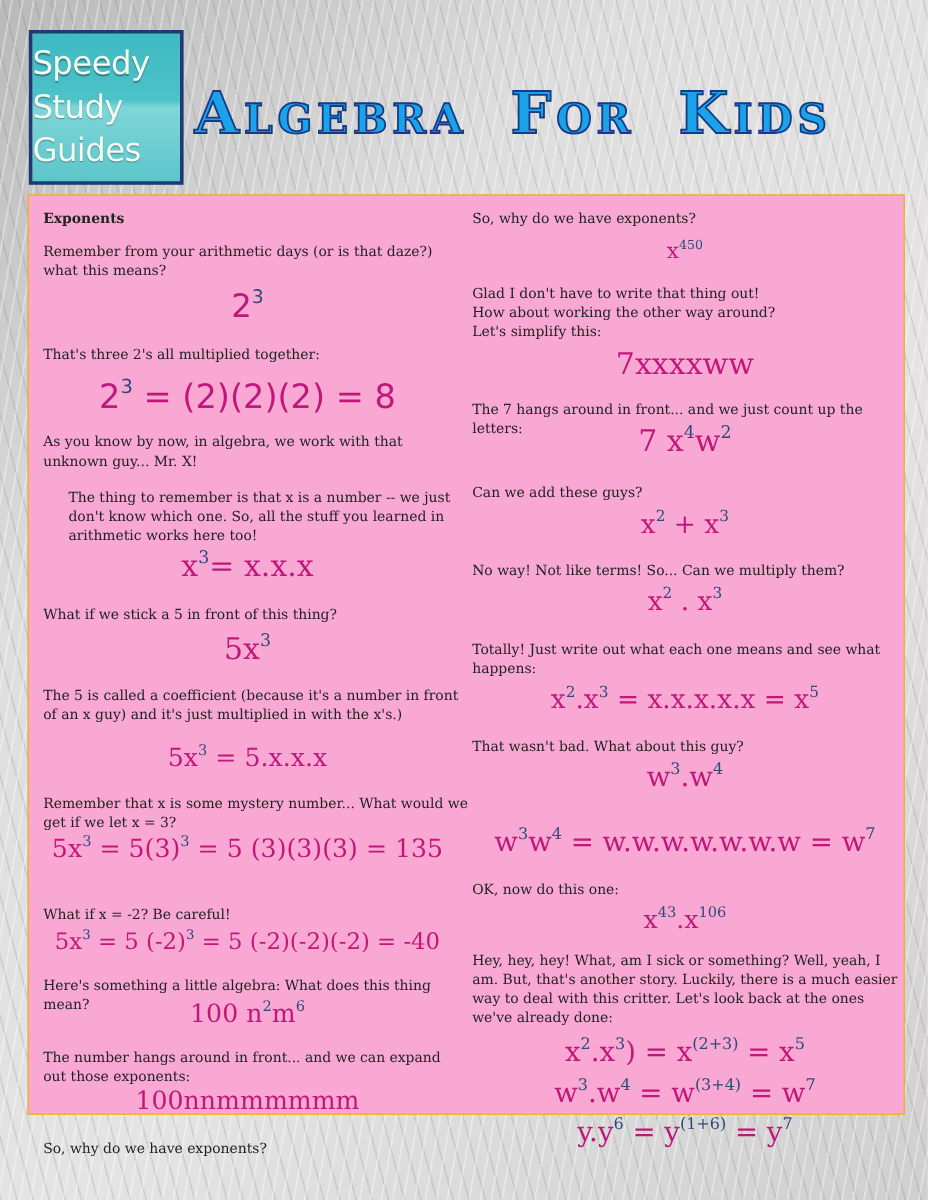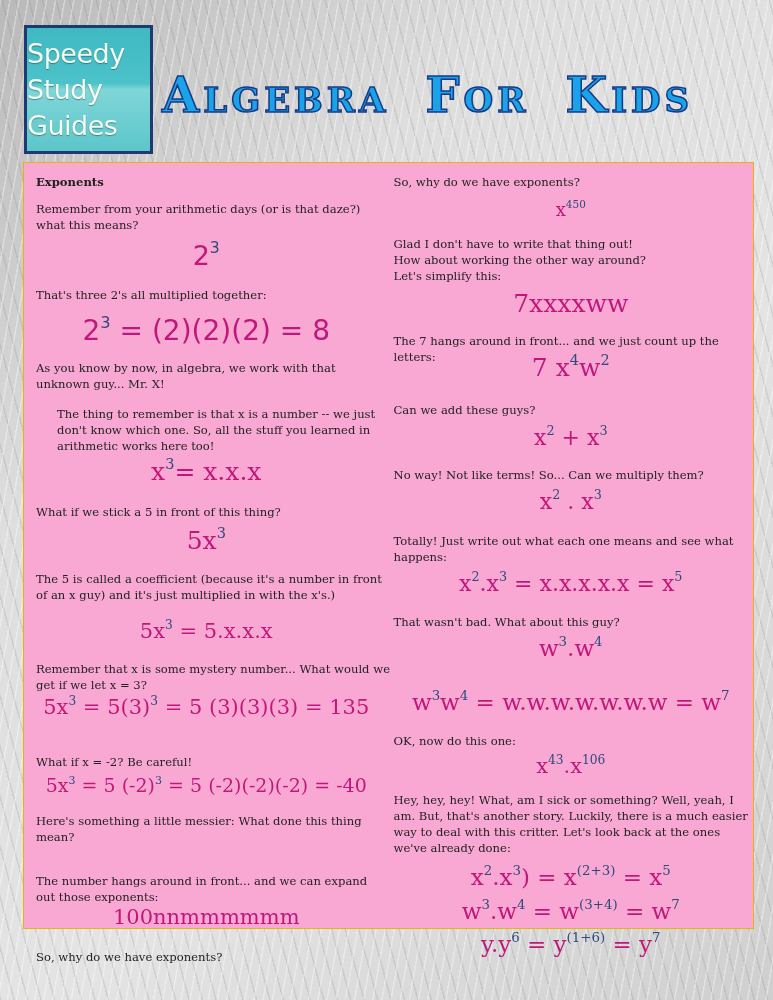--- a/index.html
+++ b/index.html
@@ -82,21 +82,22 @@
     <div class="p" style="left:0; top:243px; width:350px;margin-left:33px;">The thing to remember is that x is a number -- we just don't know which one. So, all the stuff you learned in arithmetic works here too!</div>
     <div class="m serif" style="top:294px; font-size:25px;"><span>x</span><sup>3</sup><span>= x.x.x</span></div>
     <div class="p" style="left:12px; top:341px; width:350px;">What if we stick a 5 in front of this thing?</div>
     <div class="m serif" style="top:363px; font-size:25px;"><span>5x</span><sup>3</sup></div>
     <div class="p" style="left:12px; top:408px; width:350px;">The 5 is called a coefficient (because it's a number in front of an x guy) and it's just multiplied in with the x's.)</div>
     <div class="m serif" style="top:456px; font-size:21px;"><span>5x</span><sup>3</sup><span> = 5.x.x.x</span></div>
     <div class="p" style="left:12px; top:498px; width:355px;">Remember that x is some mystery number... What would we get if we let x = 3?</div>
     <div class="m serif" style="top:532px; font-size:21px;"><span>5x</span><sup>3</sup><span> = 5(3)</span><sup>3</sup><span> = 5 (3)(3)(3) = 135</span></div>
     <div class="p" style="left:12px; top:591px; width:350px;">What if x = -2?  Be careful!</div>
     <div class="m serif" style="top:611px; font-size:19px;"><span>5x</span><sup>3</sup><span> = 5 (-2)</span><sup>3</sup><span> = 5 (-2)(-2)(-2) = -40</span></div>
-    <div class="p" style="left:12px; top:650px; width:355px;">Here's something a little messier: What done this thing mean?</div>
+    <div class="p" style="left:12px; top:650px; width:355px;">Here's something a little algebra: What does this thing mean?</div>
+    <div class="m serif" style="top:670px; font-size:21px;"><span>100 n</span><sup>2</sup><span>m</span><sup>6</sup></div>
     <div class="p" style="left:12px; top:710px; width:350px;">The number hangs around in front... and we can expand out those exponents:</div>
     <div class="m serif" style="top:742px; font-size:21px;">100nnmmmmmm</div>
     <div class="p" style="left:12px; top:786px; width:350px;">So, why do we have exponents?</div>
   </div>
 
   <div class="col">
     <div class="p" style="left:5px; top:11px; width:355px;">So, why do we have exponents?</div>
     <div class="m serif" style="top:36px; font-size:18px;"><span>x</span><sup>450</sup></div>
     <div class="p" style="left:5px; top:73px; width:355px;">Glad I don't have to write that thing out!</div>
     <div class="p" style="left:5px; top:89px; width:355px;">How about working the other way around?</div>

